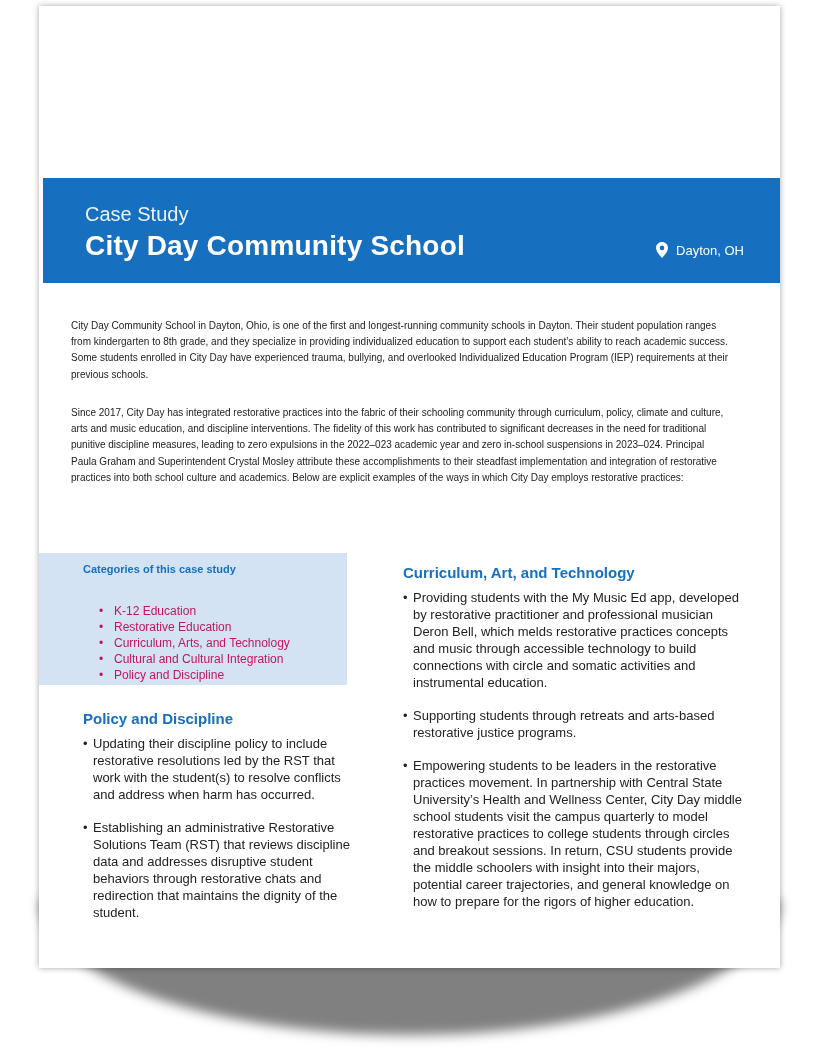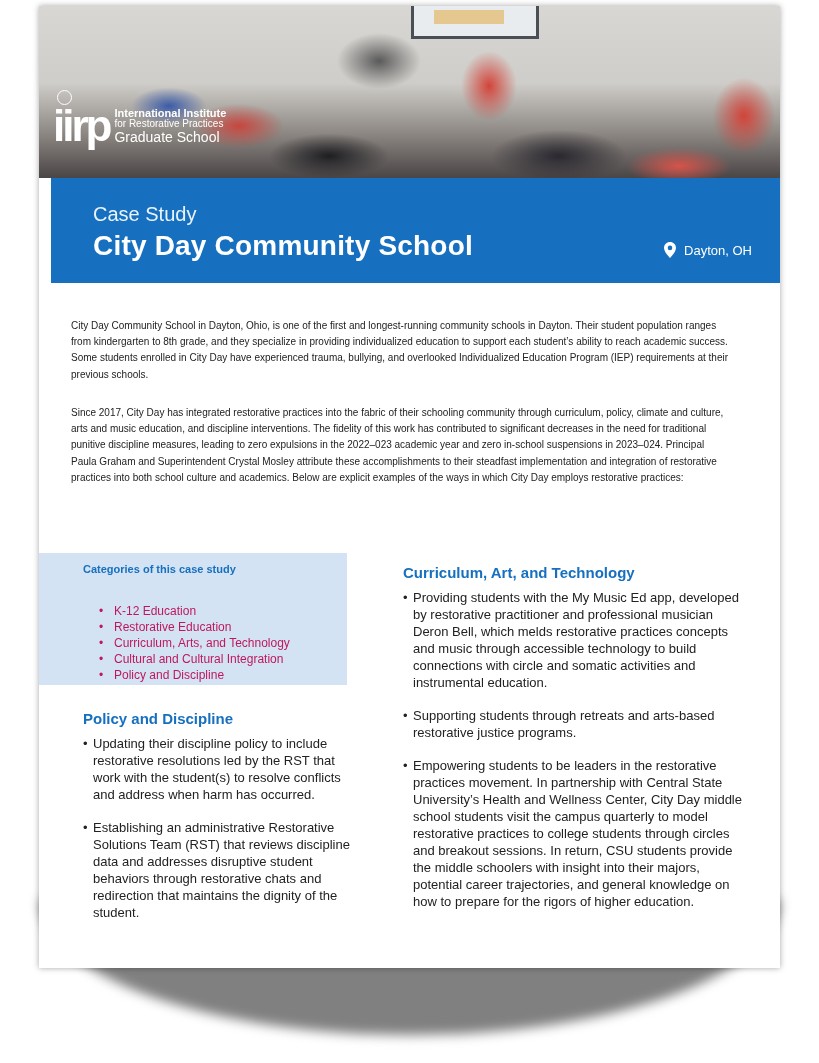--- a/index.html
+++ b/index.html
@@ -45,21 +45,21 @@
       line-height:44px; margin-right:5px; position:relative;
     }
     .logo-globe {
       position:absolute; left:4px; top:-14px; width:13px; height:13px; border:1.5px solid #fff; border-radius:50%;
     }
     .logo-text { display:flex; flex-direction:column; line-height:1; }
     .logo-text .l1 { font-size:11px; font-weight:bold; }
     .logo-text .l2 { font-size:10px; }
     .logo-text .l3 { font-size:14px; margin-top:1px; }
     .banner {
-      position:absolute; left:12px; top:172px; width:741px; height:105px; background:#1670bf;
+      position:absolute; left:4px; top:172px; width:741px; height:105px; background:#1670bf;
       color:#ffffff;
     }
     .banner .kicker {
       position:absolute; left:42px; top:25px; font-size:20px; font-weight:300; color:#eaf3fb;
     }
     .banner .title {
       position:absolute; left:42px; top:52px; font-size:28px; font-weight:bold; letter-spacing:0.2px;
     }
     .banner .location {
       position:absolute; right:40px; top:64px; display:flex; align-items:flex-end; font-size:13px;
@@ -93,34 +93,20 @@
     .b-policy { left:44px; top:729px; width:268px; }
     .b-curric { left:364px; top:583px; width:340px; }
   </style>
 </head>
 <body>
 
 <div class="shadow"></div>
 
 <div class="page">
 
-  <div class="hero">
-    <div class="screen"></div>
-    <div class="logo">
-      <div class="logo-mark">
-        <span class="logo-globe"></span>
-        <span>iirp</span>
-      </div>
-      <div class="logo-text">
-        <span class="l1">International Institute</span>
-        <span class="l2">for Restorative Practices</span>
-        <span class="l3">Graduate School</span>
-      </div>
-    </div>
-  </div>
 
   <div class="banner">
     <div class="kicker">Case Study</div>
     <div class="title">City Day Community School</div>
     <div class="location">
       <svg class="pin" viewBox="0 0 12 16">
         <path d="M6 0C2.7 0 0 2.6 0 5.9 0 10 6 16 6 16s6-6 6-10.1C12 2.6 9.3 0 6 0zm0 8.2A2.3 2.3 0 1 1 6 3.6a2.3 2.3 0 0 1 0 4.6z" fill="#ffffff"></path>
       </svg>
       <span>Dayton, OH</span>
     </div>

